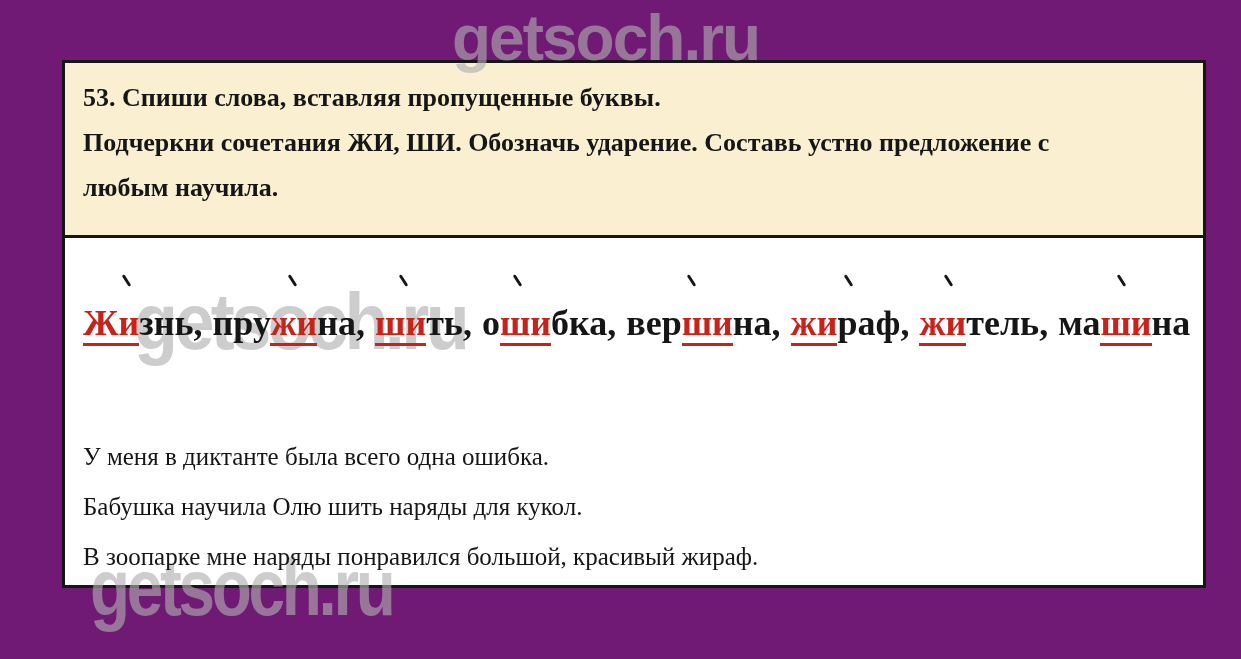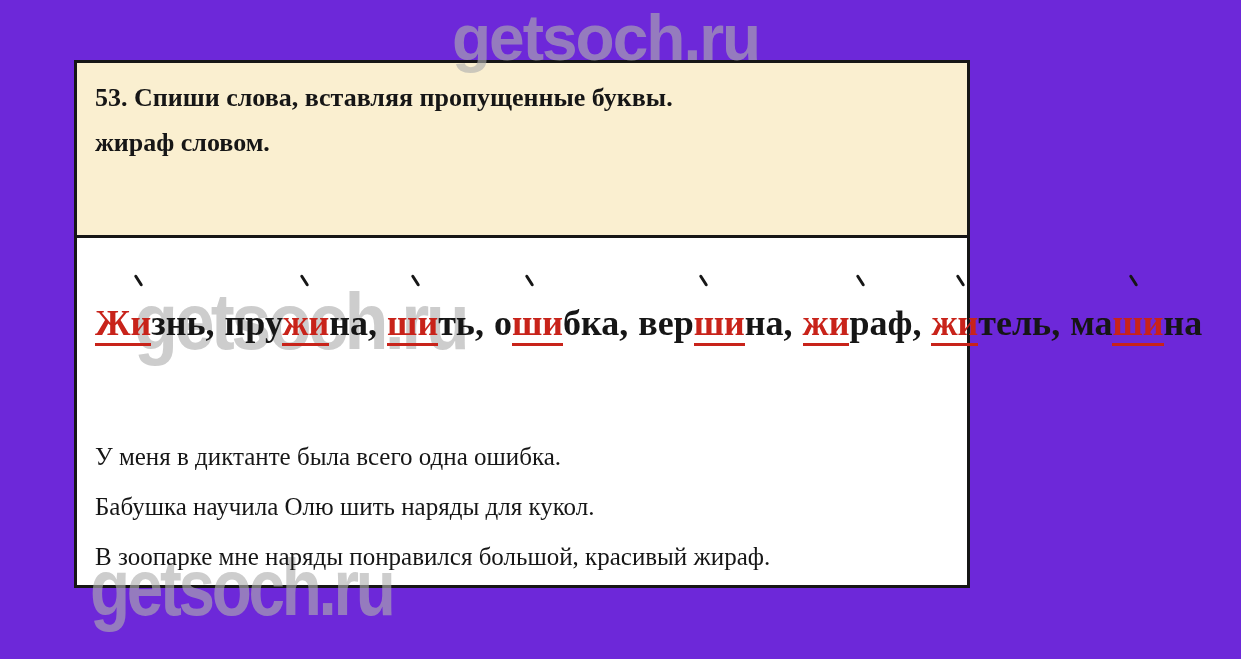--- a/index.html
+++ b/index.html
@@ -1,30 +1,29 @@
 <!DOCTYPE html>
 <html><head>
 <meta charset="utf-8">
 <style>
   html,body{margin:0;padding:0;background:#ffffff;}
   .page{
     position:relative;
     width:1241px;height:659px;
-    background:#6d28d9;
+    background:#701a75;
     overflow:hidden;
     font-family:"Liberation Serif", serif;
   }
   .exercise-box{
     position:absolute;
     left:62px;top:60px;
-    width:896px;height:528px;
+    width:1144px;height:528px;
     border:3px solid #161616;
     box-sizing:border-box;
     background:#ffffff;
-    margin-left:12px;
   }
   .exercise-header{
     box-sizing:border-box;
     height:175px;
     background:#FAEFD0;
     border-bottom:3px solid #161616;
     padding:12px 18px 0 18px;
   }
   .header-line{
     position:relative;z-index:3;
@@ -103,21 +102,22 @@
 <div class="page">
 
   <span class="watermark wm-top">getsoch.ru</span>
   <span class="watermark wm-mid">getsoch.ru</span>
   <span class="watermark wm-bottom">getsoch.ru</span>
 
   <div class="exercise-box">
 
     <div class="exercise-header">
       <div class="header-line">53. Спиши слова, вставляя пропущенные буквы.</div>
-      <div class="header-line">жираф словом.</div>
+      <div class="header-line">Подчеркни сочетания ЖИ, ШИ. Обозначь ударение. Составь устно предложение с</div>
+      <div class="header-line">любым научила.</div>
     </div>
 
     <div class="exercise-content">
       <div class="word-row" id="word-row"><span class="word"><span class="red-pair">Жи</span><span>знь,</span><span class="stress-mark" style="left: 42px;"></span></span><span class="word"><span>пру</span><span class="red-pair">жи</span><span>на,</span><span class="stress-mark" style="left: 78px;"></span></span><span class="word"><span class="red-pair">ши</span><span>ть,</span><span class="stress-mark" style="left: 27px;"></span></span><span class="word"><span>о</span><span class="red-pair">ши</span><span>бка,</span><span class="stress-mark" style="left: 34px;"></span></span><span class="word"><span>вер</span><span class="red-pair">ши</span><span>на,</span><span class="stress-mark" style="left: 64px;"></span></span><span class="word"><span class="red-pair">жи</span><span>раф,</span><span class="stress-mark" style="left: 56px;"></span></span><span class="word"><span class="red-pair">жи</span><span>тель,</span><span class="stress-mark" style="left: 28px;"></span></span><span class="word"><span>ма</span><span class="red-pair">ши</span><span>на</span><span class="stress-mark" style="left: 62px;"></span></span></div>
 
       <div class="sentences">
         <div class="sentence">У меня в диктанте была всего одна ошибка.</div>
         <div class="sentence">Бабушка научила Олю шить наряды для кукол.</div>
         <div class="sentence">В зоопарке мне наряды понравился большой, красивый жираф.</div>
       </div>

